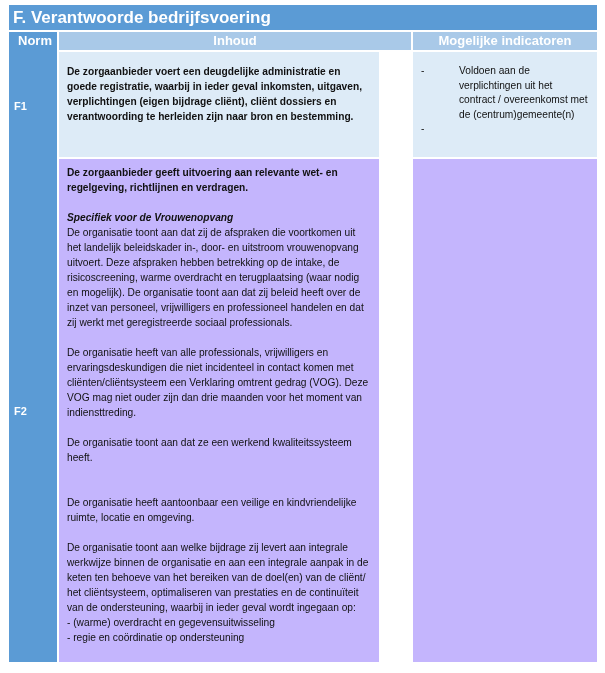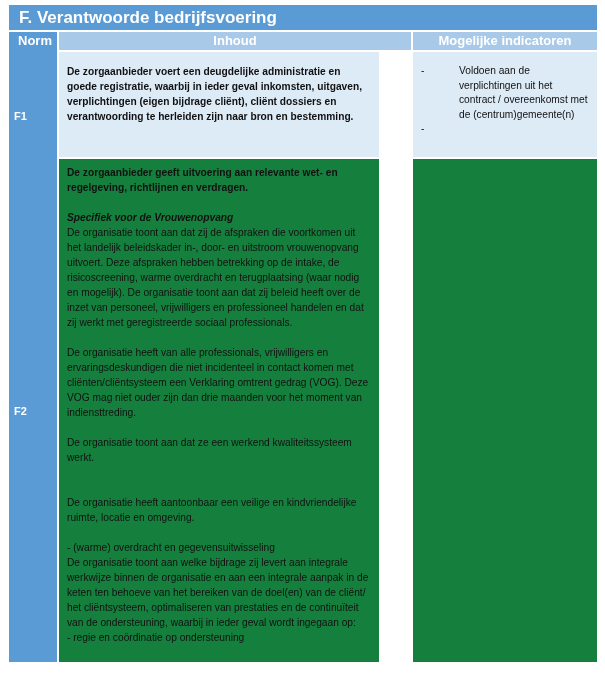--- a/index.html
+++ b/index.html
@@ -1,30 +1,30 @@
 <!DOCTYPE html>
 <html><head>
 <meta charset="utf-8">
 <style>
   html, body { margin:0; padding:0; background:#ffffff; }
   body { width:605px; height:673px; position:relative; overflow:hidden;
          font-family:"Liberation Sans", "DejaVu Sans", sans-serif; }
   .title-bar { position:absolute; left:9px; top:5px; width:588px; height:25px;
                background:#5B9BD5; color:#fff; font-weight:bold; font-size:17px;
-               line-height:25px; padding-left:10px; box-sizing:border-box; }
+               line-height:25px; padding-left:4px; box-sizing:border-box; }
   .norm-col { position:absolute; left:9px; top:32px; width:48px; height:630px; background:#5B9BD5; }
   .cell { position:absolute; box-sizing:border-box; }
   .hdr { top:32px; height:18px; background:#A9C9E8; color:#fff; font-weight:bold;
          font-size:13px; line-height:18px; text-align:center; }
   .hdr-norm { left:9px; width:48px; background:#5B9BD5; text-align:left; padding-left:9px; }
   .hdr-inhoud { left:59px; width:352px; }
   .hdr-ind { left:413px; width:184px; }
   .norm-label { position:absolute; left:14px; color:#fff; font-weight:bold; font-size:11px; }
   .r1 { top:52px; height:105px; background:#DDEBF7; }
-  .r2 { top:159px; height:503px; background:#15803d; }
+  .r2 { top:159px; height:503px; background:#c4b5fd; }
   .c-inhoud { left:59px; width:320px; padding:12px 8px 0 8px; }
   .c-ind { left:413px; width:184px; padding:12px 6px 0 8px; }
   .txt { font-size:10.2px; line-height:15px; color:#111; }
   .bold { font-weight:bold; }
   .ital-bold { font-weight:bold; font-style:italic; }
   p { margin:0; }
   .gap { height:15px; }
   .ind-item { display:flex; font-size:10.2px; line-height:14.5px; color:#111; }
   .ind-dash { width:38px; flex:none; }
 </style>
@@ -32,21 +32,21 @@
 <body>
 
 <div class="title-bar">F. Verantwoorde bedrijfsvoering</div>
 
 <div class="norm-col"></div>
 
 <div class="cell hdr hdr-norm">Norm</div>
 <div class="cell hdr hdr-inhoud">Inhoud</div>
 <div class="cell hdr hdr-ind">Mogelijke indicatoren</div>
 
-<div class="norm-label" style="top:110px;">F1</div>
+<div class="norm-label" style="top:100px;">F1</div>
 <div class="cell r1 c-inhoud">
   <p class="txt bold">De zorgaanbieder voert een deugdelijke administratie en goede registratie, waarbij in ieder geval inkomsten, uitgaven, verplichtingen (eigen bijdrage cliënt), cliënt dossiers en verantwoording te herleiden zijn naar bron en bestemming.</p>
 </div>
 <div class="cell r1 c-ind">
   <div class="ind-item">
     <span class="ind-dash">-</span>
     <span>Voldoen aan de verplichtingen uit het contract / overeenkomst met de (centrum)gemeente(n)</span>
   </div>
   <div class="ind-item">
     <span class="ind-dash">-</span>
@@ -55,23 +55,23 @@
 
 <div class="norm-label" style="top:405px;">F2</div>
 <div class="cell r2 c-inhoud" style="padding-top:6px;">
   <p class="txt bold">De zorgaanbieder geeft uitvoering aan relevante wet- en regelgeving, richtlijnen en verdragen.</p>
   <div class="gap"></div>
   <p class="txt ital-bold">Specifiek voor de Vrouwenopvang</p>
   <p class="txt">De organisatie toont aan dat zij de afspraken die voortkomen uit het landelijk beleidskader in-, door- en uitstroom vrouwenopvang uitvoert. Deze afspraken hebben betrekking op de intake, de risicoscreening, warme overdracht en terugplaatsing (waar nodig en mogelijk). De organisatie toont aan dat zij beleid heeft over de inzet van personeel, vrijwilligers en professioneel handelen en dat zij werkt met geregistreerde sociaal professionals.</p>
   <div class="gap"></div>
   <p class="txt">De organisatie heeft van alle professionals, vrijwilligers en ervaringsdeskundigen die niet incidenteel in contact komen met cliënten/cliëntsysteem een Verklaring omtrent gedrag (VOG). Deze VOG mag niet ouder zijn dan drie maanden voor het moment van indiensttreding.</p>
   <div class="gap"></div>
-  <p class="txt">De organisatie toont aan dat ze een werkend kwaliteitssysteem werkt.</p>
+  <p class="txt">De organisatie toont aan dat ze een werkend kwaliteitssysteem heeft.</p>
   <div class="gap"></div>
   <div class="gap"></div>
   <p class="txt">De organisatie heeft aantoonbaar een veilige en kindvriendelijke ruimte, locatie en omgeving.</p>
   <div class="gap"></div>
+  <p class="txt">De organisatie toont aan welke bijdrage zij levert aan integrale werkwijze binnen de organisatie en aan een integrale aanpak in de keten ten behoeve van het bereiken van de doel(en) van de cliënt/ het cliëntsysteem, optimaliseren van prestaties en de continuïteit van de ondersteuning, waarbij in ieder geval wordt ingegaan op:</p>
   <p class="txt">- (warme) overdracht en gegevensuitwisseling</p>
-  <p class="txt">De organisatie toont aan welke bijdrage zij levert aan integrale werkwijze binnen de organisatie en aan een integrale aanpak in de keten ten behoeve van het bereiken van de doel(en) van de cliënt/ het cliëntsysteem, optimaliseren van prestaties en de continuïteit van de ondersteuning, waarbij in ieder geval wordt ingegaan op:</p>
   <p class="txt">- regie en coördinatie op ondersteuning</p>
 
 </div>
 <div class="cell r2 c-ind"></div>
 
 </body></html>

